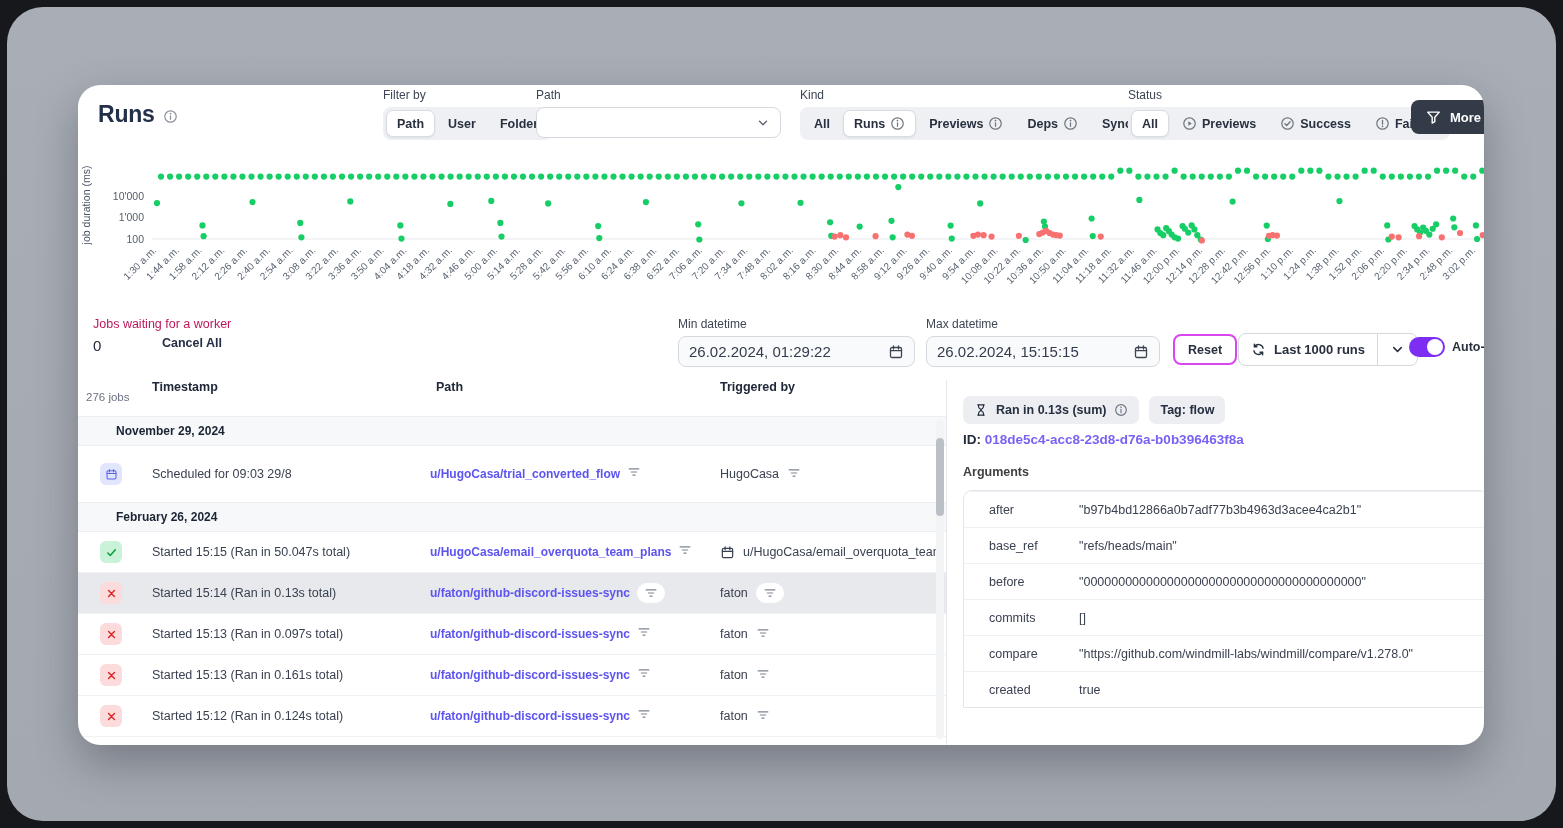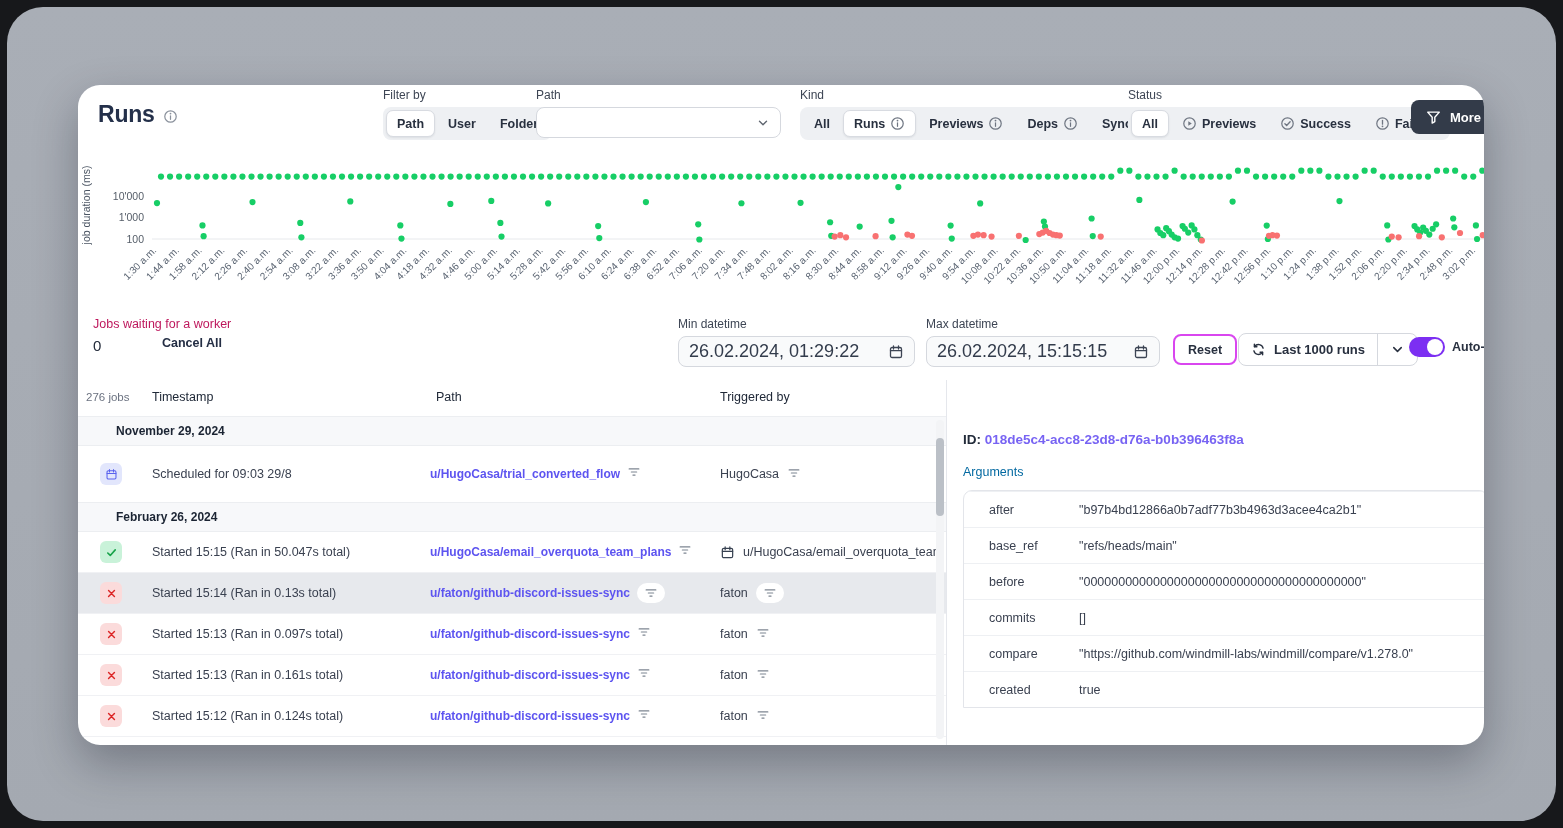--- a/index.html
+++ b/index.html
@@ -40,41 +40,41 @@
   .controls{position:absolute;left:0;top:228px;width:1406px;height:66px;}
   .jw-label{position:absolute;left:15px;top:4px;font-size:12.5px;color:#be185d;}
   .jw-count{position:absolute;left:15px;top:24px;font-size:15px;color:#232b3a;}
   .cancel-all{position:absolute;left:78px;top:22px;background:none;border:none;cursor:pointer;
     font-family:"Liberation Sans",sans-serif;font-size:12.5px;font-weight:700;color:#242e44;}
   .dtgroup{position:absolute;top:4px;}
   .dt-min{left:600px;} .dt-max{left:848px;}
   .input{margin-top:2px;height:31px;box-sizing:border-box;background:#f9fafb;border:1px solid #d5d8de;border-radius:8px;
     display:flex;align-items:center;padding:0 10px;gap:8px;}
   .dt-min .input{width:237px;} .dt-max .input{width:234px;}
-  .input-val{flex:1;font-size:18px;color:#333c4c;white-space:nowrap;}
+  .input-val{flex:1;font-size:15px;color:#333c4c;white-space:nowrap;}
   .cal{width:16px;height:16px;color:#3d4554;flex:none;cursor:pointer;}
   .btn{background:#fff;border:2px solid #d946ef;border-radius:8px;cursor:pointer;
     font-family:"Liberation Sans",sans-serif;font-size:12.5px;font-weight:700;color:#28303f;}
   .reset{position:absolute;left:1095px;top:21px;height:31px;padding:0 13px;}
   .runsbtn{position:absolute;left:1160px;top:20px;height:33px;box-sizing:border-box;background:#fff;
     border:1px solid #d5d8de;border-radius:8px;display:flex;align-items:center;cursor:pointer;}
   .runsbtn .ic{width:15px;height:15px;color:#28303f;margin:0 8px 0 12px;}
   .runsbtn .lbl{font-size:13px;font-weight:700;color:#28303f;white-space:nowrap;}
   .vdiv{width:1px;height:100%;background:#d5d8de;margin-left:12px;}
   .runsbtn .chev{margin:0 12px;}
   .toggle{position:absolute;left:1331px;top:24px;width:36px;height:20px;border-radius:10px;background:#7c2ff2;cursor:pointer;}
   .knob{position:absolute;right:2px;top:2px;width:16px;height:16px;border-radius:8px;background:#fff;}
   .toggle-label{position:absolute;left:1374px;top:27px;font-size:12.5px;font-weight:700;color:#28303f;white-space:nowrap;}
 
   
   .jobs-panel{position:absolute;left:0;top:295px;width:869px;bottom:0;border-right:1px solid #e5e7ec;
     box-sizing:border-box;overflow:hidden;}
   .jobs-head{position:relative;height:36px;}
   .jobs-count{position:absolute;left:8px;top:11px;font-size:11.5px;color:#6b7280;}
-  .col{position:absolute;top:10px;font-size:12.5px;font-weight:400;color:#202938;}
+  .col{position:absolute;top:0;font-size:12.5px;font-weight:700;color:#202938;}
   .col-ts{left:74px;} .col-path{left:358px;} .col-trig{left:642px;}
   .grow{height:30px;background:#f7f8fa;border-top:1px solid #eceef1;border-bottom:1px solid #eceef1;
     display:flex;align-items:center;padding-left:38px;font-size:12px;font-weight:700;color:#1b2433;box-sizing:border-box;}
   .jrow{position:relative;height:40px;border-bottom:1px solid #f0f1f4;cursor:pointer;}
   .jrow.tall{height:56px;border-bottom:none;}
   .jrow.sel{background:#e7e9ed;}
   .badge{position:absolute;left:22px;top:50%;margin-top:-11px;width:22px;height:22px;border-radius:6px;
     display:flex;align-items:center;justify-content:center;}
   .badge .ic{width:13px;height:13px;}
   .b-sched{background:#e2e6fc;color:#5a62ee;}
@@ -95,21 +95,21 @@
   
   .detail-panel{position:absolute;left:869px;top:295px;right:0;bottom:0;overflow:hidden;}
   .badges{position:absolute;left:16px;top:16px;display:flex;gap:10px;}
   .pill{display:inline-flex;align-items:center;gap:8px;height:28px;padding:0 11px;background:#eceef2;
     border-radius:7px;font-size:12.5px;font-weight:700;color:#252f3f;white-space:nowrap;}
   .pill .hg{width:14px;height:14px;color:#252f3f;}
   .pill .pinf{width:14px;height:14px;color:#6f7682;}
   .idline{position:absolute;left:16px;top:52px;font-size:13.5px;white-space:nowrap;}
   .idlabel{font-weight:700;color:#222b3a;}
   .idval{font-weight:600;color:#7763f3;cursor:pointer;}
-  .args-title{position:absolute;left:16px;top:85px;font-size:12.5px;font-weight:400;color:#0369a1;}
+  .args-title{position:absolute;left:16px;top:85px;font-size:12.5px;font-weight:700;color:#404040;}
   .args-table{position:absolute;left:16px;top:110px;right:-4px;border:1px solid #e3e5ea;border-radius:9px 9px 0 0;
     overflow:hidden;background:#fff;}
   .args-head{height:34px;background:#f8f9fb;display:flex;align-items:center;
     font-size:12.5px;font-weight:700;color:#202938;}
   .ak{padding-left:25px;width:90px;flex:none;box-sizing:content-box;}
   .args-row{height:35px;border-top:1px solid #eef0f3;display:flex;align-items:center;
     font-size:12.5px;color:#3a4150;}
   .av{white-space:nowrap;overflow:hidden;}
 </style>
 </head>
@@ -792,20 +792,41 @@
               </span></span>
           </span>
         </div>
       </div>
     <div class="sb">
       <div class="sb-thumb"></div>
     </div>
   </div>
 
   <div class="detail-panel">
+    <div class="badges">
+      <span class="pill">
+        <span class="ic hg">
+          <svg viewBox="0 0 16 16" fill="none" stroke="currentColor" stroke-width="1.3" stroke-linecap="round">
+              <path d="M4.3 2.2h7.4M4.3 13.8h7.4"></path>
+              <path d="M5.2 2.2v2.1c0 1.9 2.8 2.5 2.8 3.7s-2.8 1.8-2.8 3.7v2.1M10.8 2.2v2.1c0 1.9-2.8 2.5-2.8 3.7s2.8 1.8 2.8 3.7v2.1"></path>
+            </svg>
+        </span>
+        <span>Ran in 0.13s (sum)</span>
+        <span class="ic pinf">
+          <svg viewBox="0 0 16 16">
+              <circle cx="8" cy="8" r="6.1" fill="none" stroke="currentColor" stroke-width="1.3"></circle>
+              <path d="M8 7.3v3.7" stroke="currentColor" stroke-width="1.3" stroke-linecap="round"></path>
+              <circle cx="8" cy="4.9" r=".95" fill="currentColor"></circle>
+            </svg>
+        </span>
+      </span>
+      <span class="pill">
+        <span>Tag: flow</span>
+      </span>
+    </div>
     <div class="idline">
       <span class="idlabel">ID:</span>
       <span class="idval">018de5c4-acc8-23d8-d76a-b0b396463f8a</span>
     </div>
     <div class="args-title">Arguments</div>
     <div class="args-table">
       <div id="args-rows">
           <div class="args-row">
             <span class="ak">after</span>
             <span class="av">"b97b4bd12866a0b7adf77b3b4963d3acee4ca2b1"</span>

